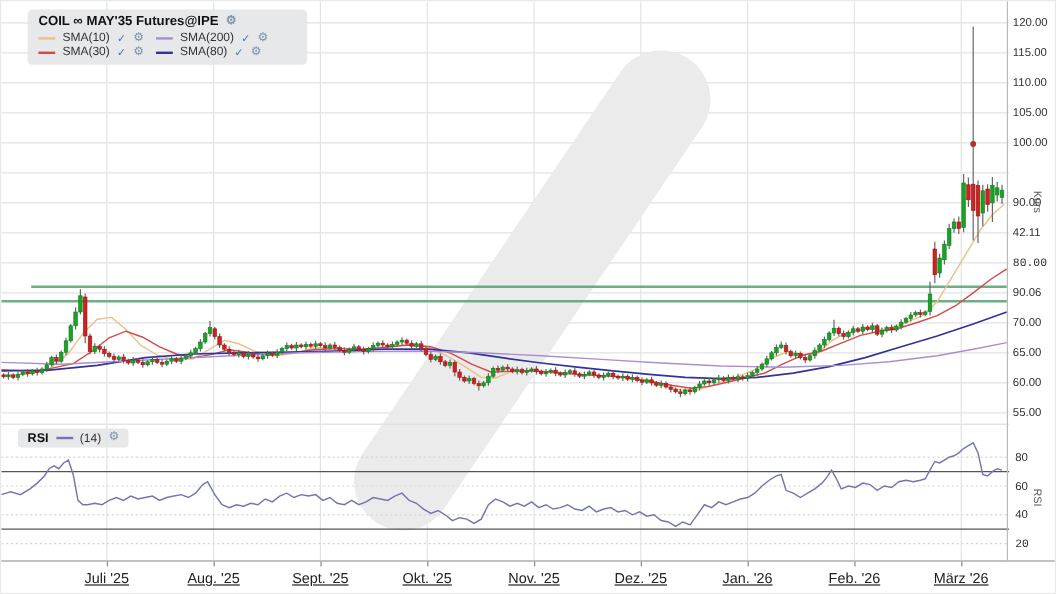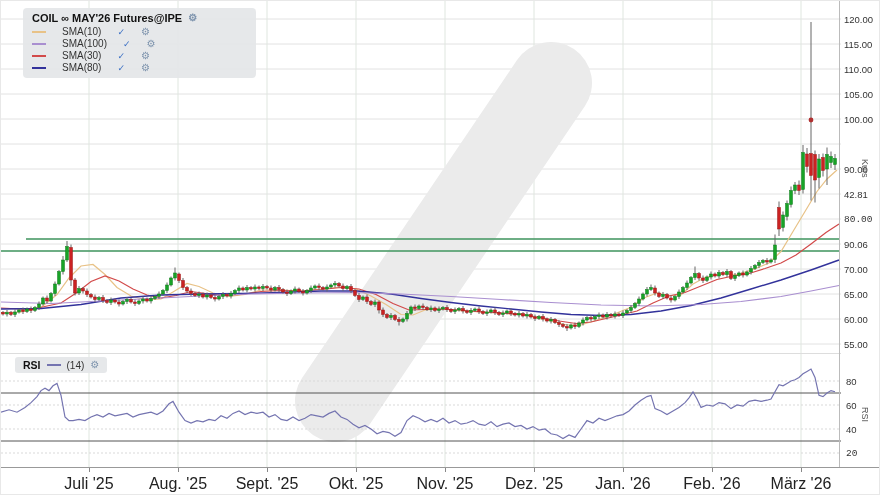--- a/index.html
+++ b/index.html
@@ -10,32 +10,32 @@
   #rsi-svg{top:352px;}
   .v-border{position:absolute;left:838px;top:0;width:1px;height:466px;background:#bbb;}
   .panel-sep{position:absolute;left:0;top:352px;width:840px;height:1px;background:#ddd;}
   
   .legend{position:absolute;left:22px;top:7px;background:rgba(228,230,232,.92);border-radius:4px;
     padding:4px 9px 5px 9px;font-size:10px;color:#333;z-index:5;max-width:215px;}
   .legend-title{display:flex;align-items:center;gap:6px;font-size:11px;font-weight:bold;color:#111;margin-bottom:2px;}
   .gear{color:#7d93ad;font-size:10px;line-height:1;cursor:pointer;}
   .check{color:#3a6fc4;font-size:9px;cursor:pointer;}
   .ind-wrap{display:flex;flex-wrap:wrap;column-gap:10px;row-gap:1px;}
-  .ind{display:flex;align-items:center;gap:16px;white-space:nowrap;}
+  .ind{display:flex;align-items:center;gap:6px;white-space:nowrap;}
   .swatch{display:inline-block;width:14px;height:2px;}
   
   .rsi-legend{position:absolute;left:14px;top:356px;background:rgba(228,230,232,.92);border-radius:3px;
     padding:2px 8px;font-size:10px;color:#333;display:flex;align-items:center;gap:6px;z-index:5;}
   .rsi-legend b{font-size:10.5px;color:#111;}
   
   .axis-label{position:absolute;font-size:9.5px;color:#333;white-space:nowrap;}
   .rot-label{position:absolute;font-size:9px;color:#555;transform:rotate(90deg);transform-origin:left top;white-space:nowrap;}
   .x-strip{position:absolute;left:0;top:466px;width:880px;height:29px;border-top:1px solid #999;border-bottom:1px solid #ccc;box-sizing:border-box;background:#fff;}
   .x-tick{position:absolute;top:0;width:1px;height:4px;background:#888;}
-  .x-month{position:absolute;top:7px;font-size:16px;color:#222;transform:translateX(-50%);white-space:nowrap;}
+  .x-month{position:absolute;top:7px;font-size:12px;color:#222;transform:translateX(-50%);white-space:nowrap;text-decoration:underline;}
 </style>
 </head>
 <body>
 
 <div class="chart-app">
 
   <svg id="main-svg" width="840" height="352" viewBox="0 0 840 352">
       <line x1="0" y1="18" x2="840" y2="18" stroke="#e2e2e2" stroke-width="1"></line>
       <line x1="0" y1="43" x2="840" y2="43" stroke="#e2e2e2" stroke-width="1"></line>
       <line x1="0" y1="68" x2="840" y2="68" stroke="#e2e2e2" stroke-width="1"></line>
@@ -507,33 +507,33 @@
       <line x1="0" y1="40" x2="840" y2="40" stroke="#555555" stroke-width="1"></line>
       <line x1="0" y1="88" x2="840" y2="88" stroke="#555555" stroke-width="1"></line>
       <polyline points="0,59.2 8,56.8 16,59.2 24,54.4 30,49.6 36,43.6 40,37.6 44,35.2 48,37.6 52,32.8 56,30.4 60,42.4 64,64.0 68,67.6 72,67.6 78,66.4 84,67.6 90,64.0 96,61.6 102,64.0 108,60.4 114,62.8 120,61.6 126,60.4 132,64.0 138,61.6 144,60.4 150,59.2 156,61.6 162,58.0 168,50.8 172,48.4 178,59.2 184,67.6 190,70.0 196,67.6 202,68.8 208,66.4 214,67.6 220,62.8 226,65.2 232,60.4 238,58.0 244,61.6 250,59.2 256,60.4 262,59.2 268,64.0 274,61.6 280,66.4 286,67.6 292,64.0 298,67.6 304,65.2 310,61.6 316,62.8 322,64.0 328,60.4 334,58.0 340,64.0 346,66.4 352,71.2 358,74.8 364,72.4 370,76.0 376,80.8 382,78.4 388,79.6 394,83.2 400,79.6 406,67.6 412,62.8 418,65.2 424,68.8 430,66.4 436,68.8 442,65.2 448,70.0 454,67.6 460,71.2 466,70.0 472,67.6 478,71.2 484,72.4 490,68.8 496,73.6 502,71.2 508,70.0 514,73.6 520,72.4 526,76.0 532,73.6 538,77.2 544,76.0 550,80.8 556,82.0 562,85.6 568,82.0 574,84.4 580,76.0 586,67.6 592,70.0 598,65.2 604,67.6 610,65.2 616,62.8 622,61.6 628,58.0 634,52.0 640,47.2 646,43.6 650,42.4 654,55.6 660,58.0 666,61.6 672,58.0 678,54.4 684,49.6 688,44.8 692,38.8 696,46.0 700,54.4 706,52.0 712,53.2 718,49.6 724,50.8 730,55.6 736,52.0 742,53.2 748,48.4 754,47.2 760,48.4 766,47.2 770,46.0 774,38.8 778,31.6 782,32.8 786,30.4 790,28.0 794,26.8 798,24.4 802,20.8 806,18.4 810,16.0 814,24.4 818,42.4 822,43.6 826,40.0 830,37.6 834,38.8" fill="none" stroke="#7474b0" stroke-width="1.2"></polyline>
     </svg>
 
   <div class="panel-sep"></div>
   <div class="v-border"></div>
 
   <div class="legend">
     <div class="legend-title">
-      <span>COIL ∞ MAY'26 Futures@IPE</span>
+      <span>COIL ∞ MAY'35 Futures@IPE</span>
       <span class="gear">⚙</span>
     </div>
     <div class="ind-wrap" id="ind-wrap">
         <span class="ind">
           <span class="swatch" style="background:#e8c287"></span>
           <span>SMA(10)</span>
           <span class="check">✓</span>
           <span class="gear">⚙</span>
         </span>
         <span class="ind">
           <span class="swatch" style="background:#a98fd0"></span>
-          <span>SMA(100)</span>
+          <span>SMA(200)</span>
           <span class="check">✓</span>
           <span class="gear">⚙</span>
         </span>
         <span class="ind">
           <span class="swatch" style="background:#d24a4a"></span>
           <span>SMA(30)</span>
           <span class="check">✓</span>
           <span class="gear">⚙</span>
         </span>
         <span class="ind">
@@ -553,21 +553,21 @@
   </div>
 
   <div id="price-axis">
       <span class="axis-label" style="left: 843px; top: 13px;">120.00</span>
       <span class="axis-label" style="left: 843px; top: 38px;">115.00</span>
       <span class="axis-label" style="left: 843px; top: 63px;">110.00</span>
       <span class="axis-label" style="left: 843px; top: 88px;">105.00</span>
       <span class="axis-label" style="left: 843px; top: 113px;">100.00</span>
       <span class="axis-label" style="left: 885px; top: 138px;">95.00</span>
       <span class="axis-label" style="left: 843px; top: 163px;">90.00</span>
-      <span class="axis-label" style="left: 843px; top: 188px;">42.81</span>
+      <span class="axis-label" style="left: 843px; top: 188px;">42.11</span>
       <span class="axis-label" style="left: 843px; top: 213px; font-family: Liberation Mono, monospace;">80.00</span>
       <span class="axis-label" style="left: 843px; top: 238px;">90.06</span>
       <span class="axis-label" style="left: 843px; top: 263px;">70.00</span>
       <span class="axis-label" style="left: 843px; top: 288px;">65.00</span>
       <span class="axis-label" style="left: 843px; top: 313px;">60.00</span>
       <span class="axis-label" style="left: 843px; top: 338px;">55.00</span>
     </div>
   <div id="price-axis-title" class="rot-label" style="left:869px;top:158px;">Kurs</div>
   <div id="rsi-axis">
       <span class="axis-label" style="left: 845px; top: 375px;">80</span>

